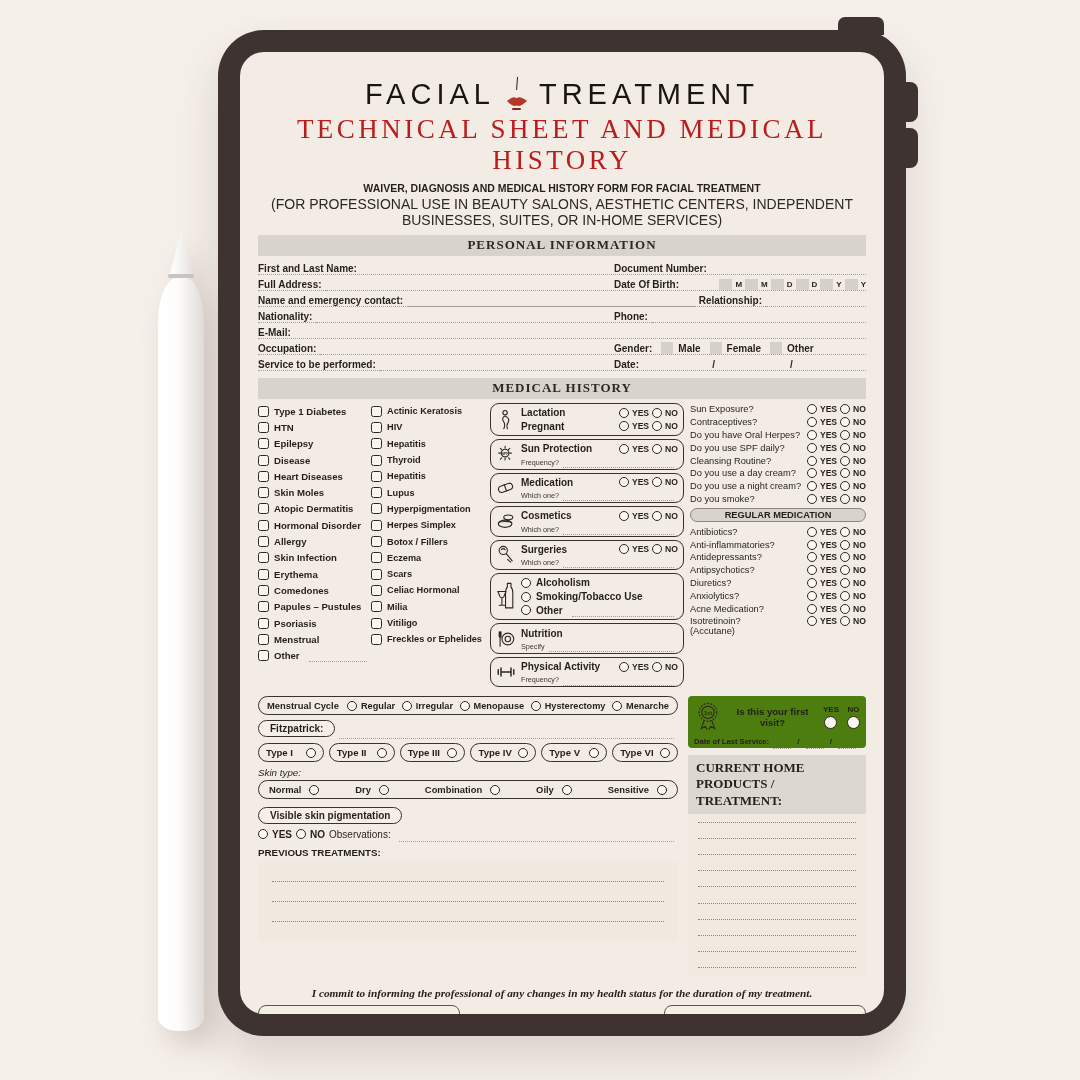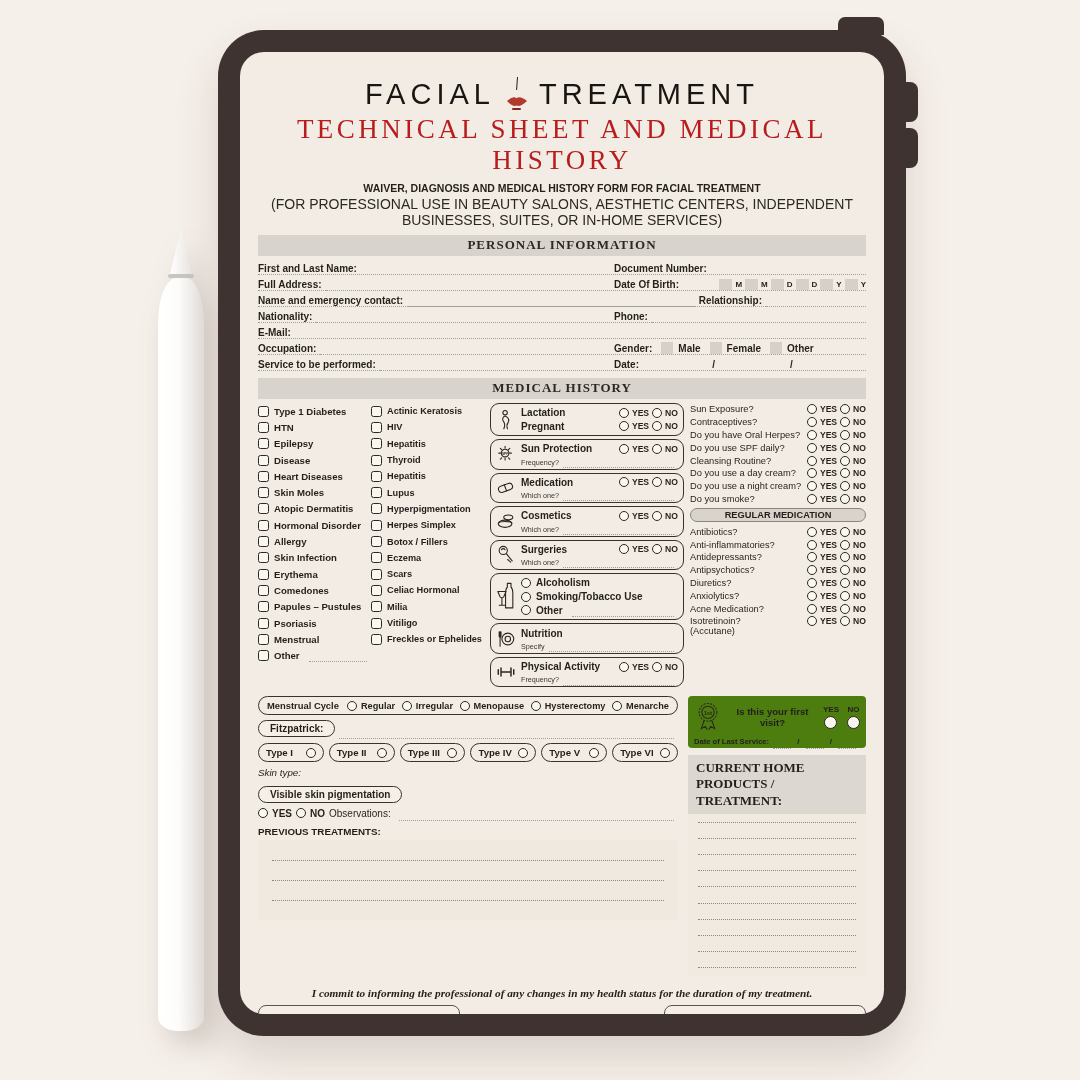--- a/index.html
+++ b/index.html
@@ -844,20 +844,47 @@
               <span class="radio"></span>
             </span>
 
             <span class="type-pill">
               <b>Type VI</b>
               <span class="radio"></span>
             </span>
           </div>
 
         <i class="skin-label">Skin type:</i>
+        <div class="skin-box">
+
+            <span class="opt">
+              <b>Normal</b>
+              <span class="radio"></span>
+            </span>
+
+            <span class="opt">
+              <b>Dry</b>
+              <span class="radio"></span>
+            </span>
+
+            <span class="opt">
+              <b>Combination</b>
+              <span class="radio"></span>
+            </span>
+
+            <span class="opt">
+              <b>Oily</b>
+              <span class="radio"></span>
+            </span>
+
+            <span class="opt">
+              <b>Sensitive</b>
+              <span class="radio"></span>
+            </span>
+          </div>
 
         <div class="pig-row">
           <span class="pill">Visible skin pigmentation</span>
         </div>
         <div class="obs-row">
           <span class="radio"></span>
             <b>YES</b>
           <span class="radio"></span>
             <b>NO</b>
           <span>Observations:</span>

